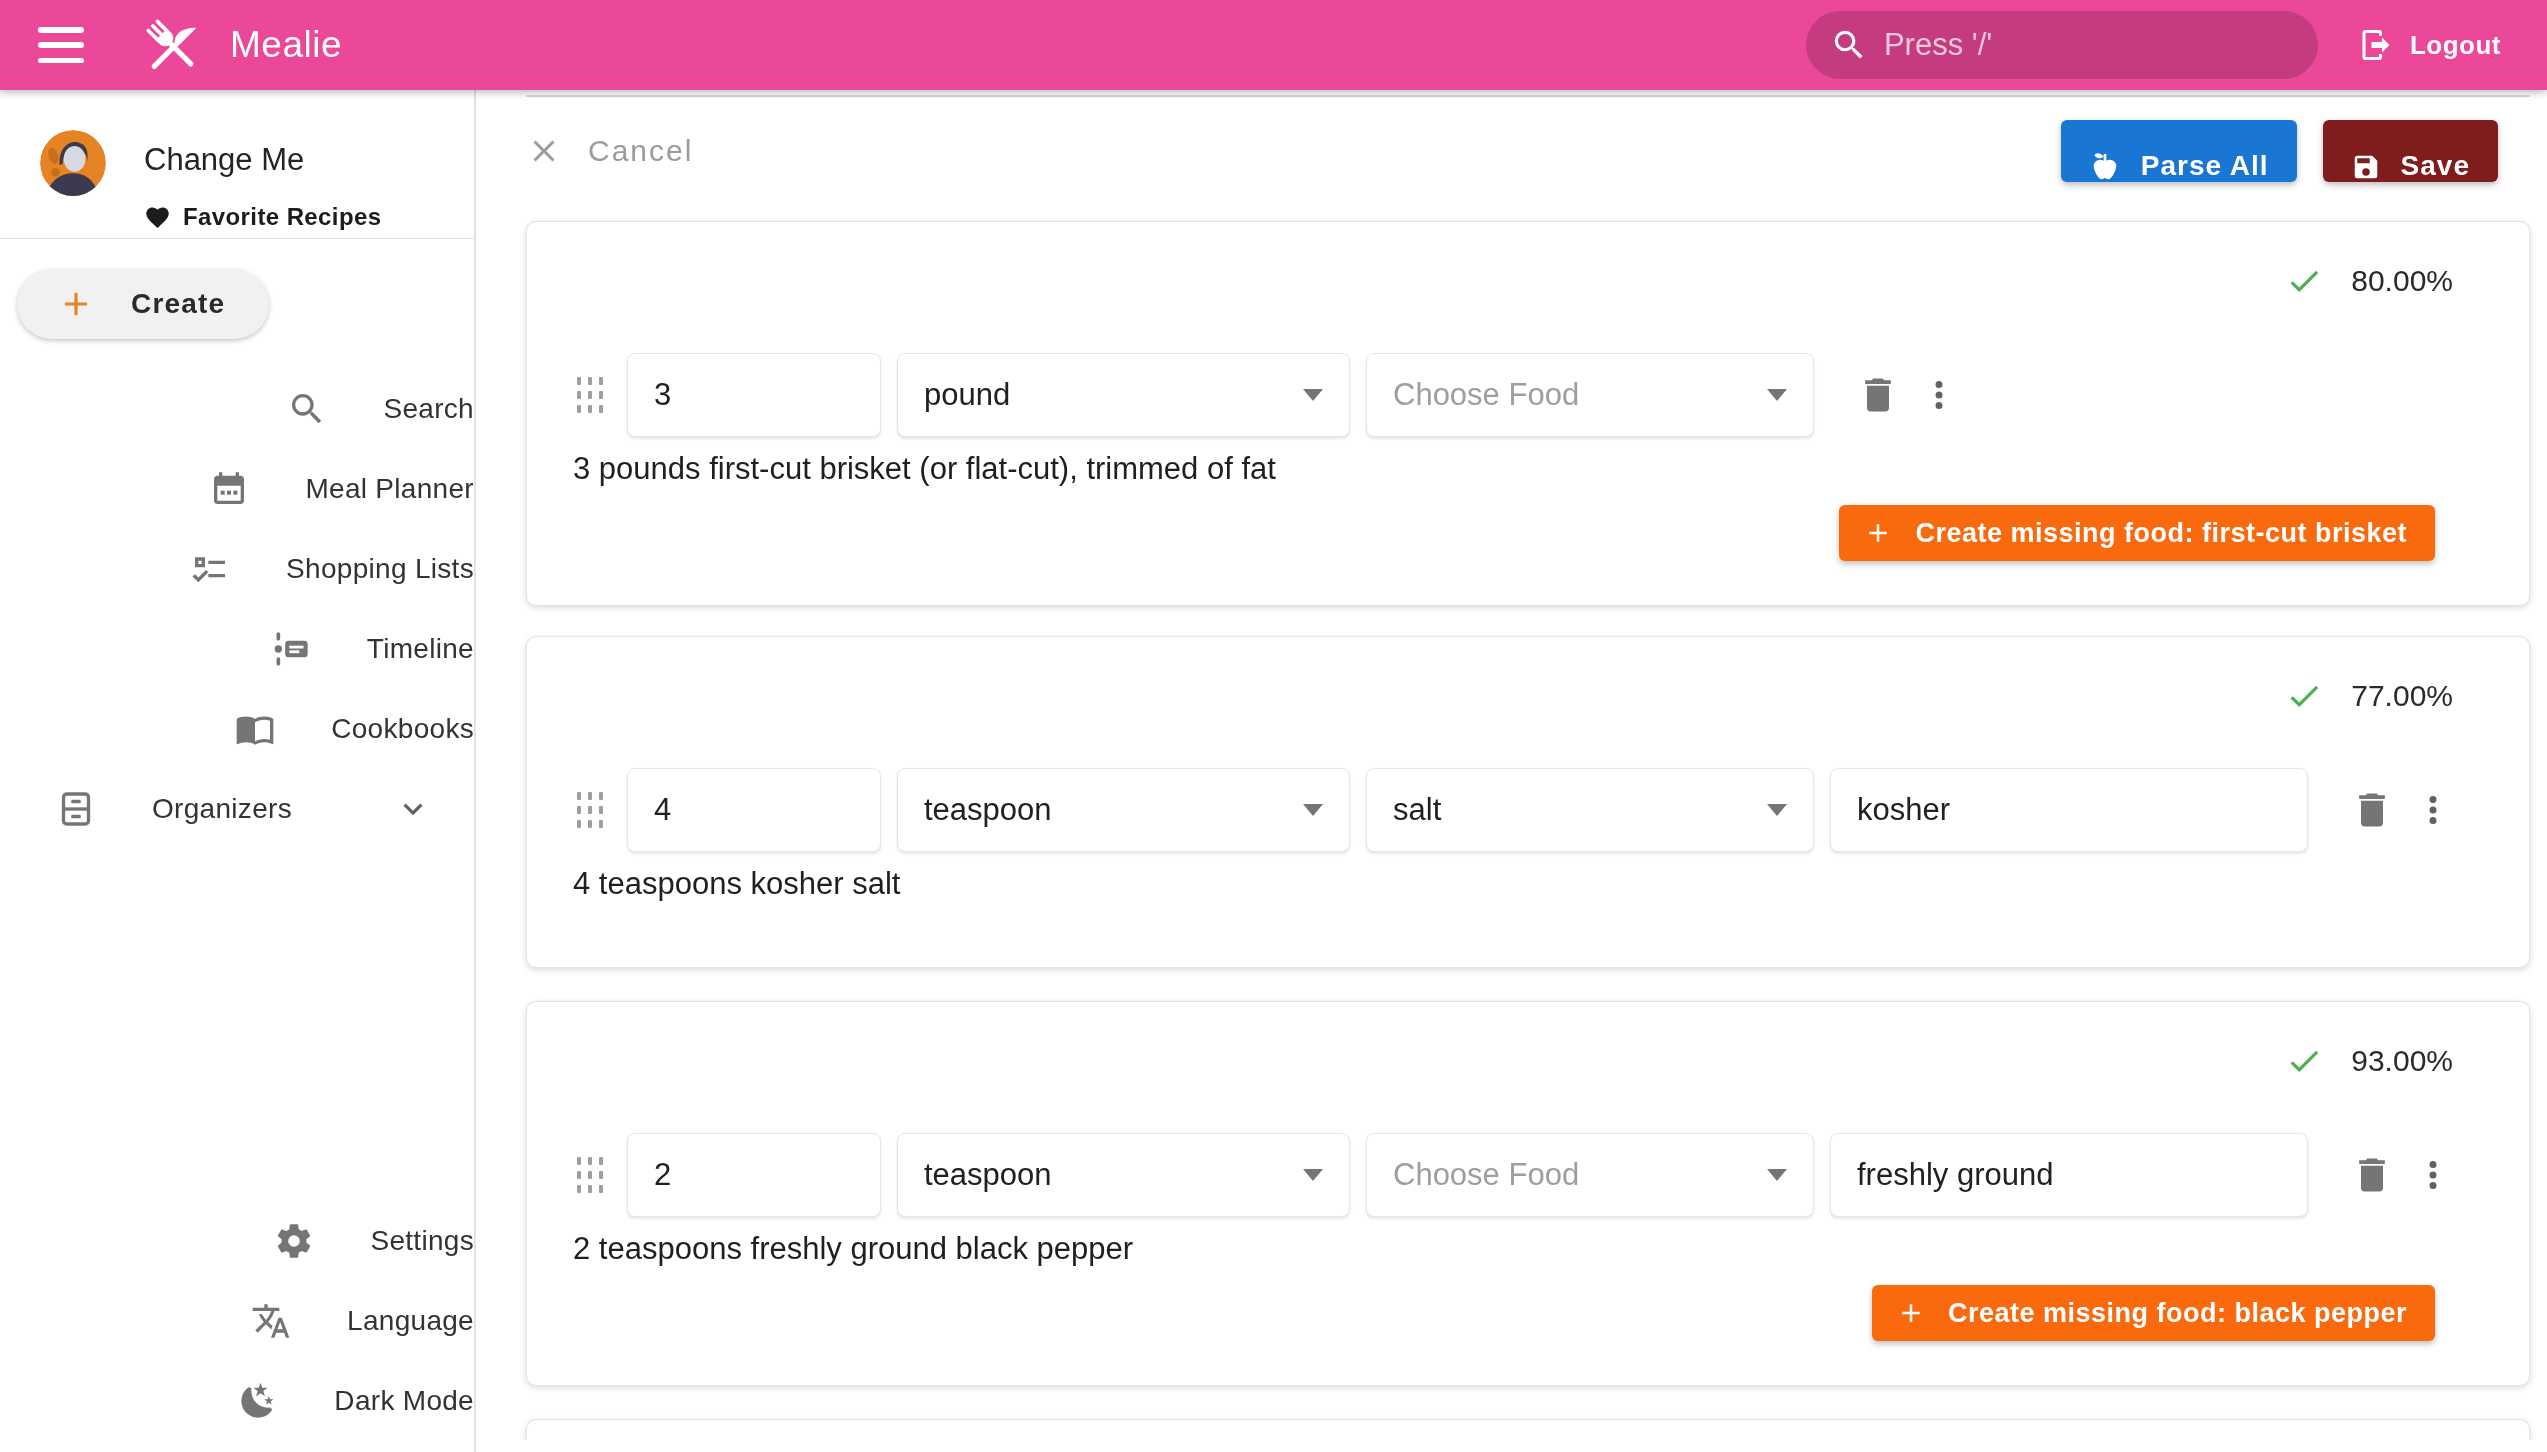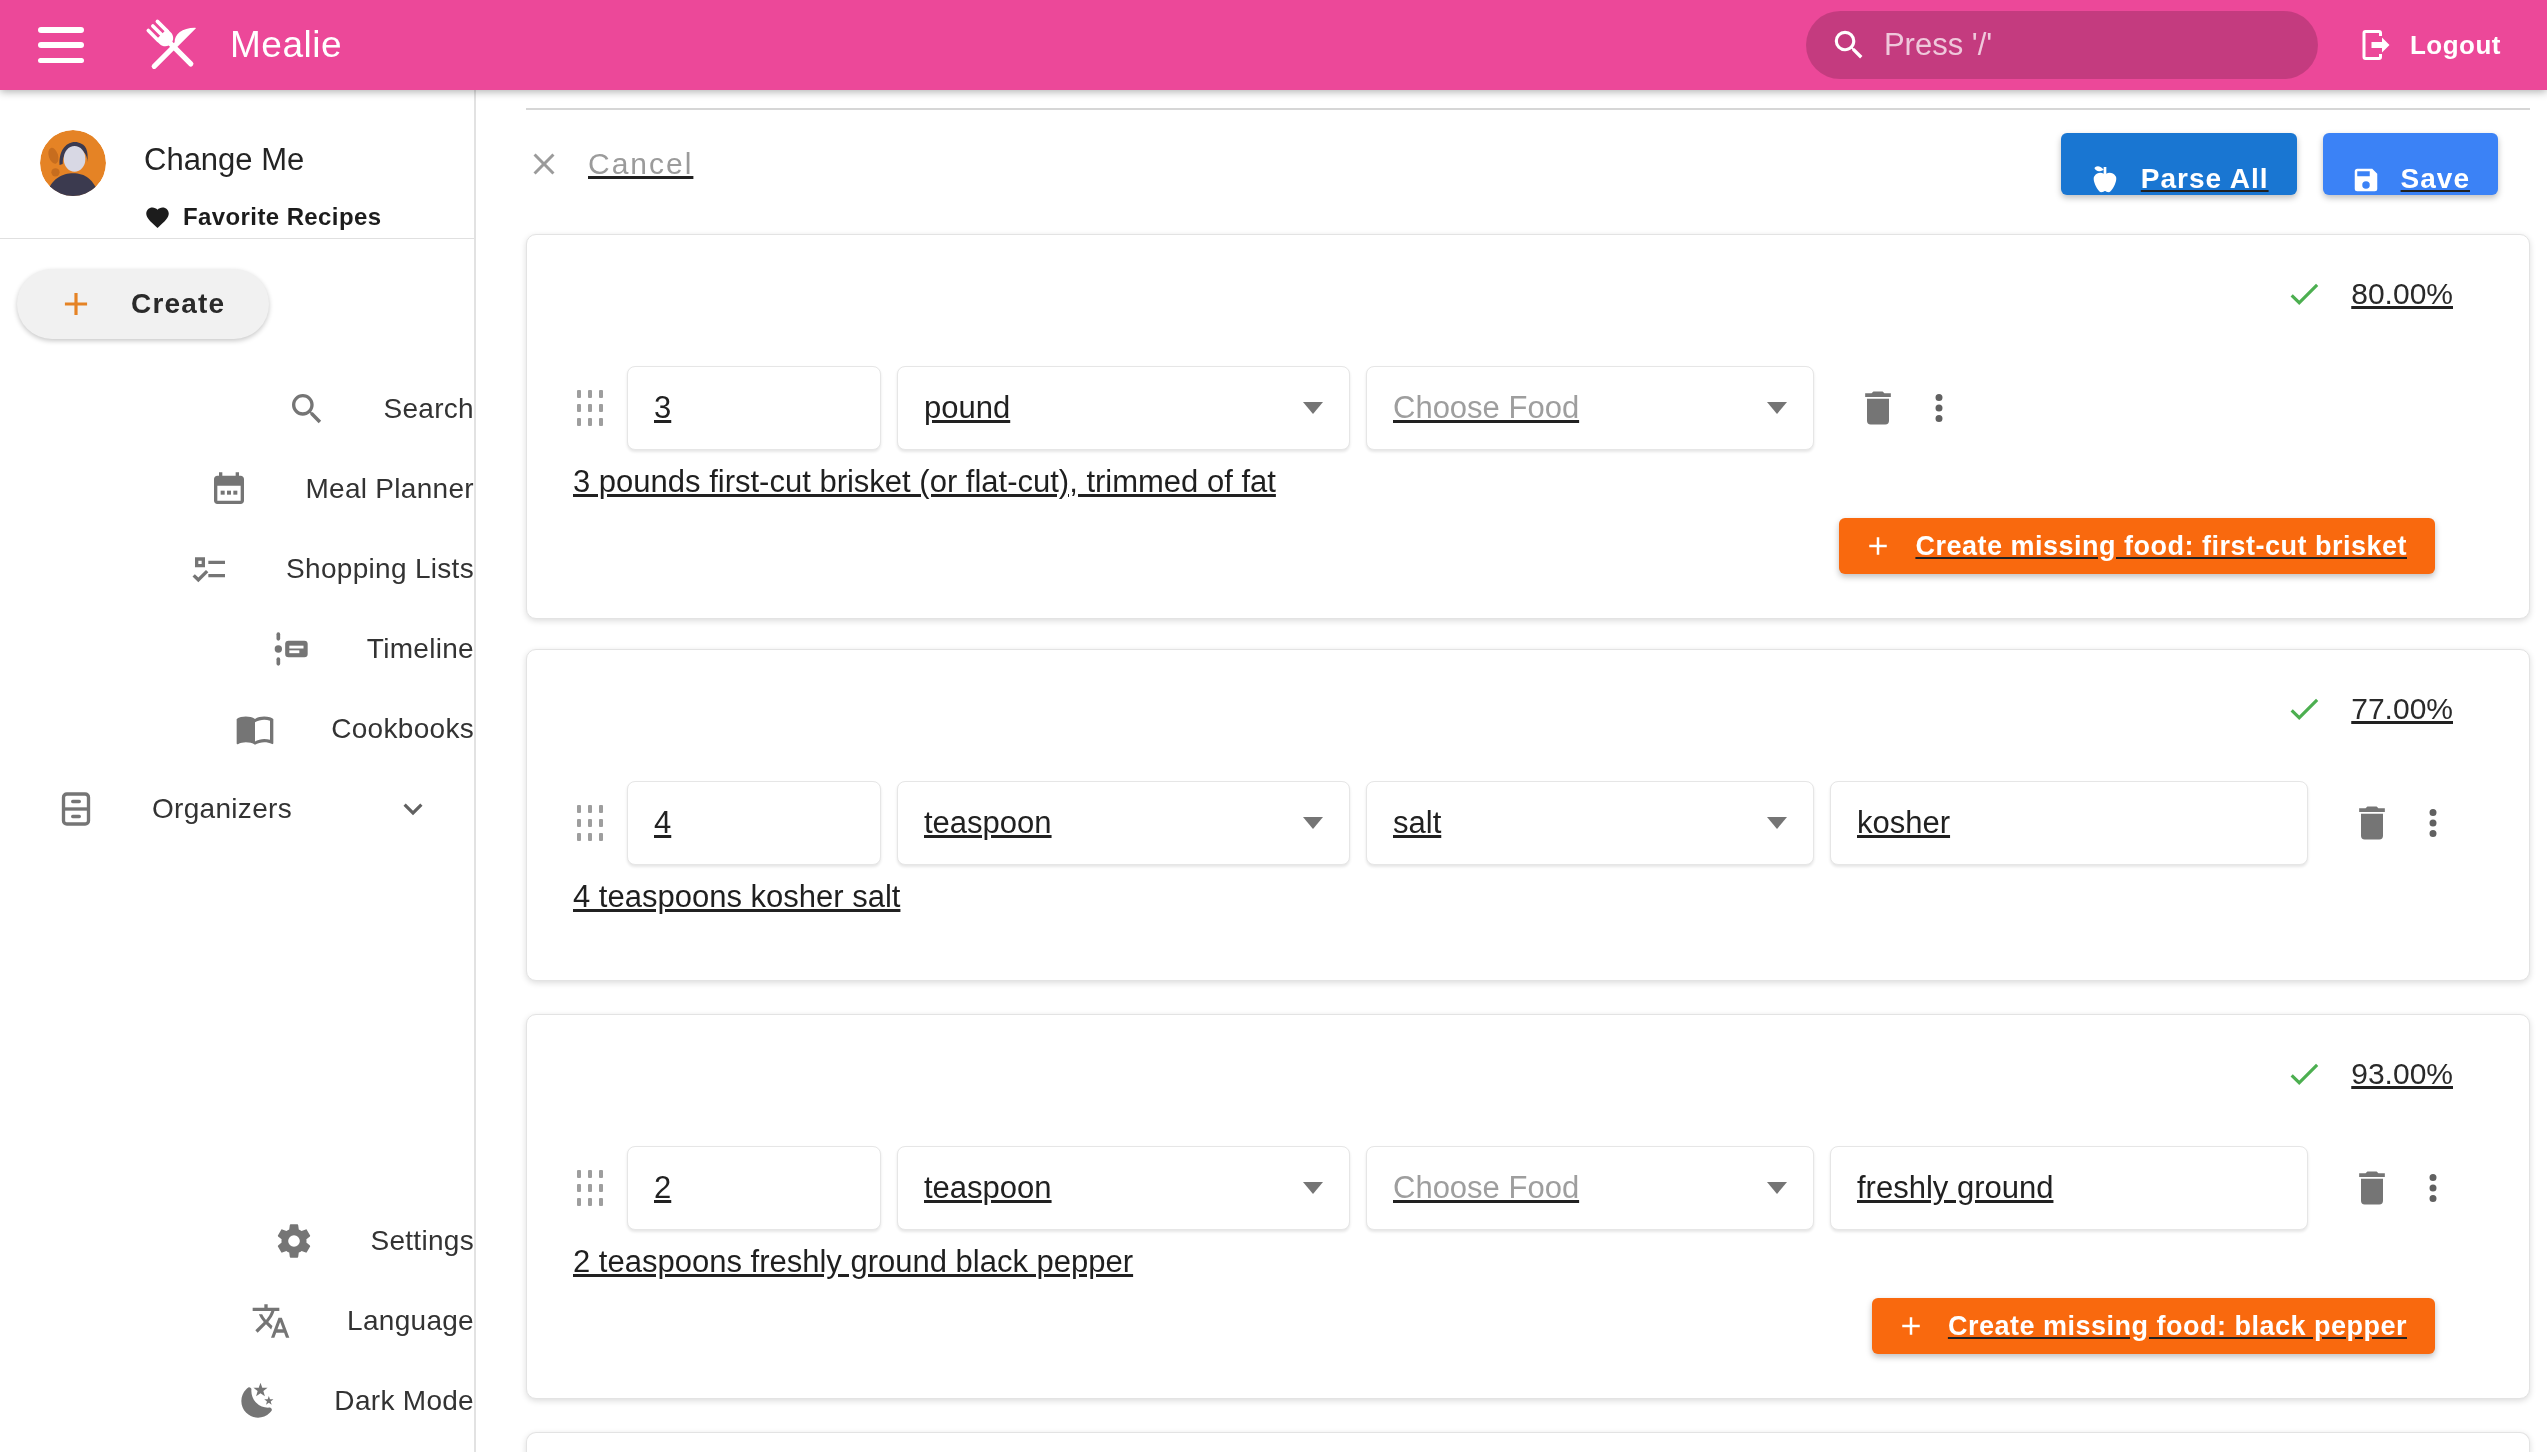--- a/index.html
+++ b/index.html
@@ -38,32 +38,32 @@
               padding:0 0 0 40px;cursor:pointer;font-family:inherit;box-sizing:border-box;}
   .create-btn .lbl{margin-left:36px;font-size:28px;font-weight:600;letter-spacing:1.2px;color:#2a2a2a;}
   .nav{margin-top:30px;}
   .nav-item{height:80px;display:flex;align-items:center;padding-left:56px;cursor:pointer;justify-content:flex-end;}
   .nav-item svg{flex:0 0 auto;}
   .nav-item .lbl{margin-left:56px;font-size:28px;font-weight:500;letter-spacing:0.3px;color:#333;}
   .nav-item .chev{margin-left:auto;margin-right:42px;}
   .sidebar-footer{margin-top:auto;padding-bottom:12px;}
 
   
-  .main{position:absolute;top:90px;left:478px;width:2070px;height:1363px;background:#fff;overflow:hidden;text-decoration:underline;}
+  .main{position:absolute;top:77px;left:478px;width:2070px;height:1363px;background:#fff;overflow:hidden;}
   .top-rule{margin:18px 18px 0 48px;height:2px;background:#d6d6d6;}
   .toolbar{display:flex;align-items:center;margin:22px 18px 0 48px;height:64px;}
   .cancel-btn{display:flex;align-items:center;gap:26px;background:none;border:none;cursor:pointer;
               font-family:inherit;padding:0;}
   .cancel-btn .lbl{font-size:30px;font-weight:500;letter-spacing:2px;color:#9b9b9b;}
   .tb-spacer{flex:1;}
   .btn{display:flex;align-items:flex-end;gap:20px;height:62px;border:none;border-radius:6px;
        padding:0 28px;cursor:pointer;font-family:inherit;box-shadow:0 3px 6px rgba(0,0,0,.25);}
   .btn .lbl{font-size:28px;font-weight:700;letter-spacing:1px;color:#fff;}
   .btn-parse{background:#1976D2;}
-  .btn-save{background:#3b82f6;margin-left:26px;margin-right:32px;}
+  .btn-save{background:#7f1d1d;margin-left:26px;margin-right:32px;}
 
   
   .card{margin:38px 18px 0 48px;border:1px solid #e3e3e3;border-radius:10px;background:#fff;
         box-shadow:0 2px 6px rgba(0,0,0,.14);padding:34px 46px 44px;box-sizing:border-box;}
   .card.no-missing{padding-bottom:65px;}
   .card.c2{margin-top:30px;} .card.c3{margin-top:33px;}
   .card.partial{margin-top:33px;height:40px;border-bottom:none;border-radius:10px 10px 0 0;padding:0;}
   .conf-row{height:50px;display:flex;align-items:center;justify-content:flex-end;
             margin-right:30px;gap:28px;}
   .conf-val{font-size:30px;color:#2a2a2a;}

